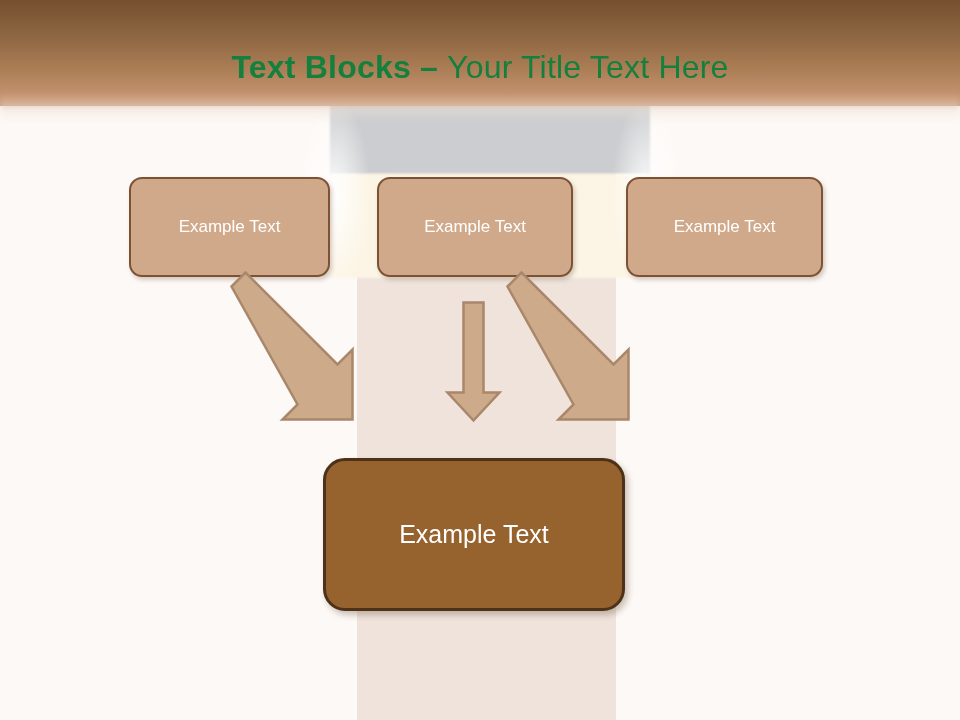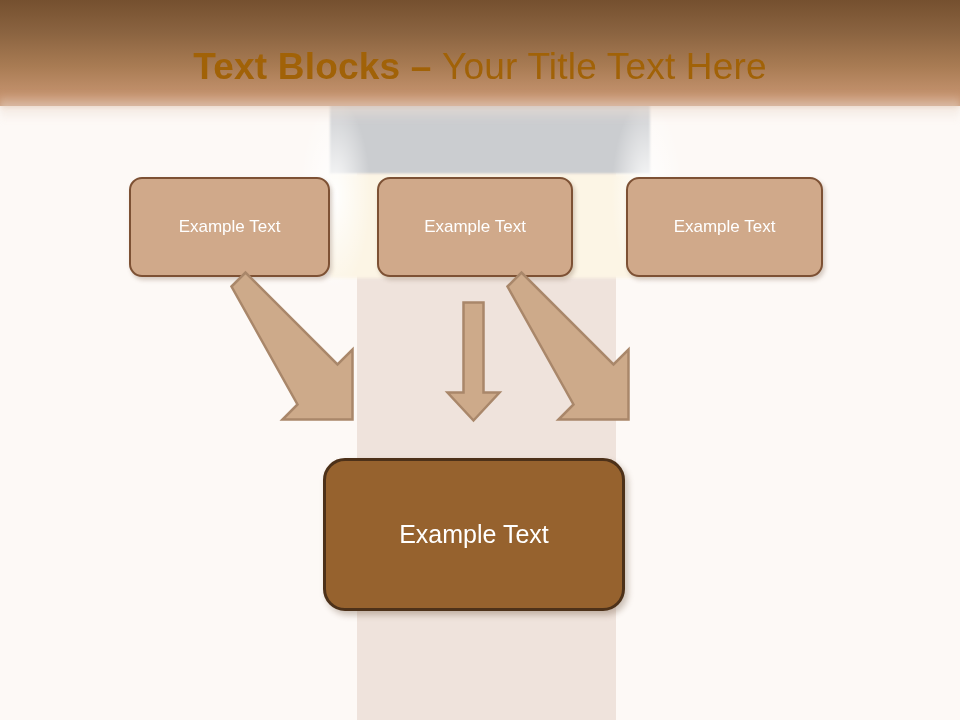--- a/index.html
+++ b/index.html
@@ -93,22 +93,22 @@
     background: linear-gradient(to bottom, rgba(201,154,120,0.96) 0%, rgba(238,224,214,0.55) 45%, rgba(253,249,246,0) 100%);
     filter: blur(3px);
   }
 
   .slide-title {
     position: absolute;
     left: 0;
     top: 48px;
     width: 960px;
     text-align: center;
-    color: #a16207;
-    font-size: 37px;
+    color: #15803d;
+    font-size: 32px;
     line-height: 38px;
     letter-spacing: 0.2px;
     white-space: nowrap;
   }
   .slide-title .strong {
     font-weight: bold;
   }
   .slide-title .light {
     font-weight: normal;
   }

